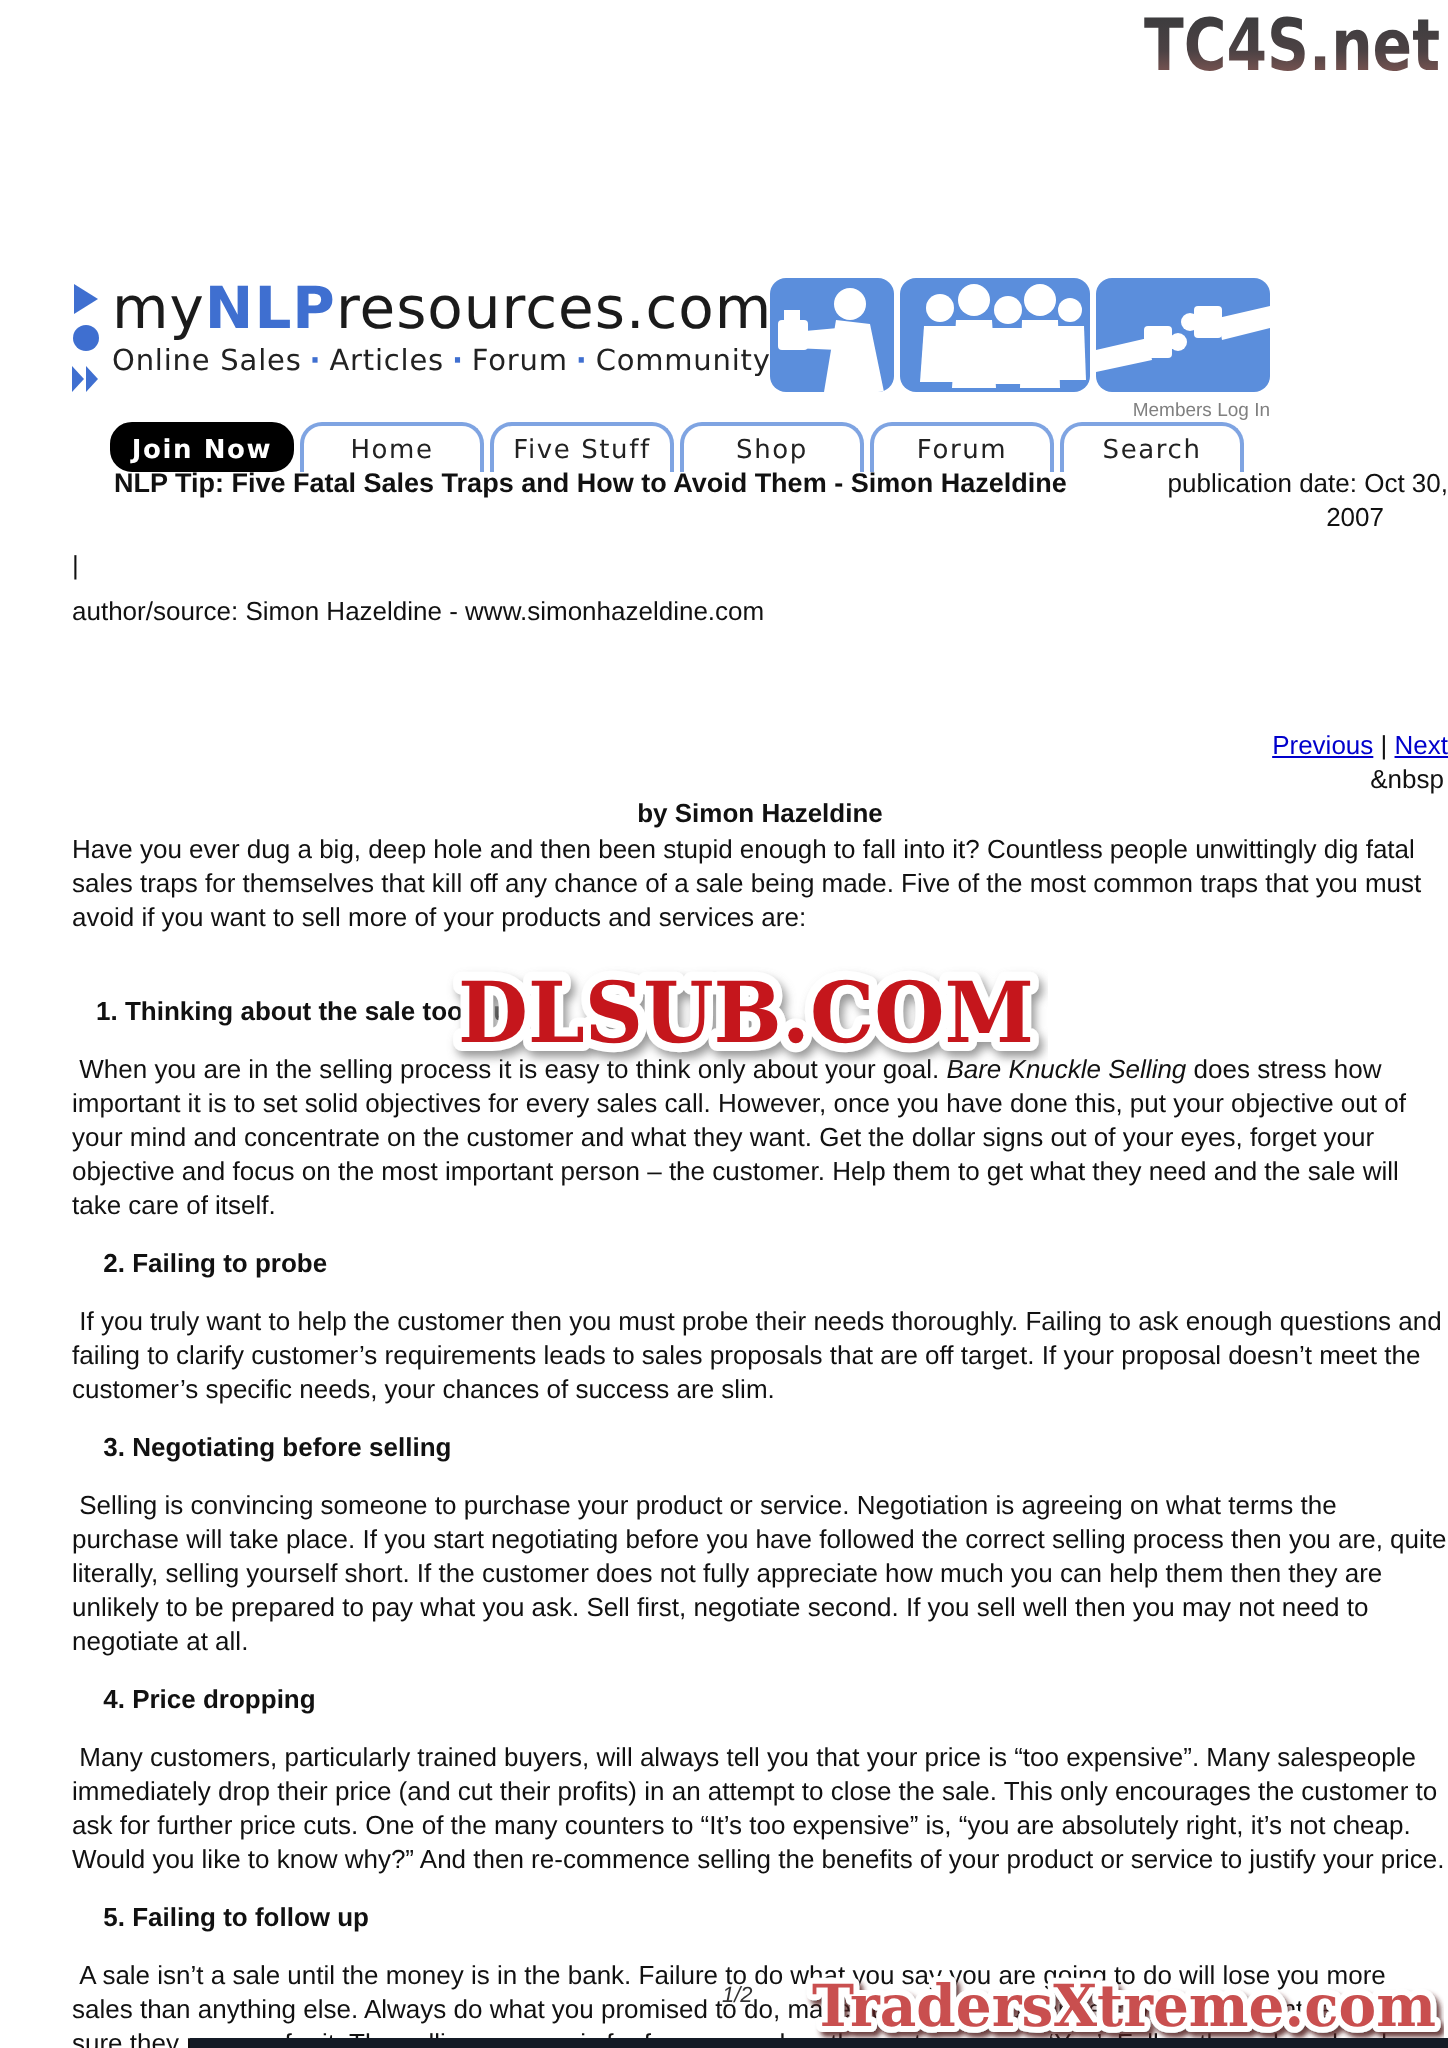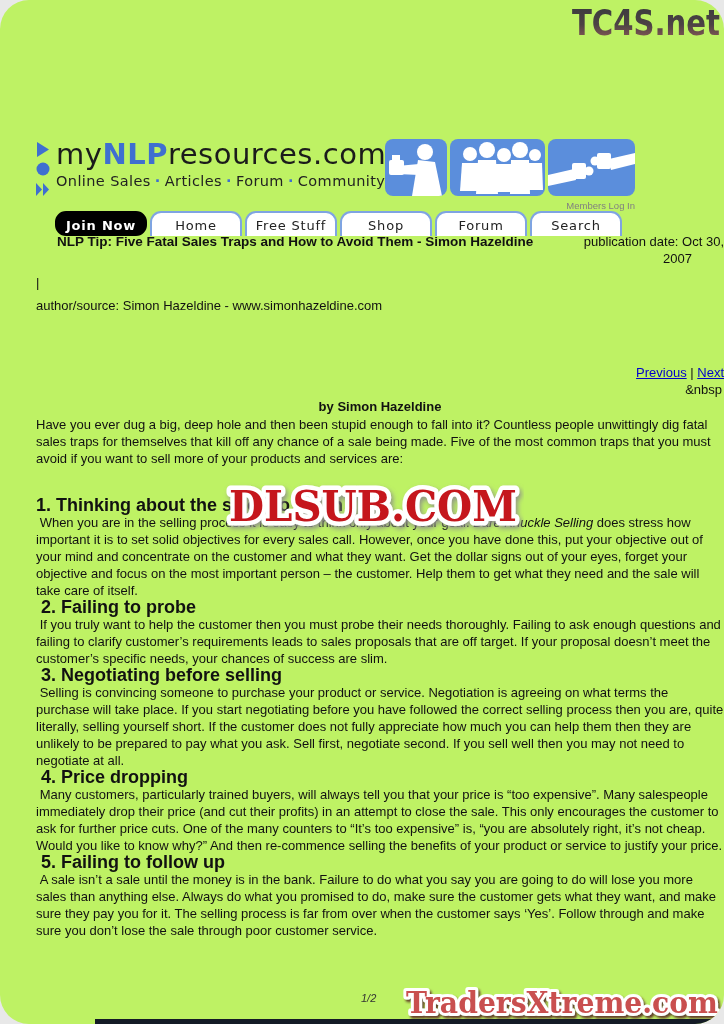--- a/index.html
+++ b/index.html
@@ -1,17 +1,17 @@
 <!DOCTYPE html>
 <html><head>
 <meta charset="utf-8">
 <style>
   html,body{margin:0;padding:0;background:#e8e8e8;}
-  .page{position:relative;width:724px;height:1024px;background:#bef264;margin:0 auto;
-        font-family:"Liberation Sans",sans-serif;color:#111;overflow:hidden;border-radius:29px;}
+  .page{position:relative;width:724px;height:1024px;background:#ffffff;margin:0 auto;
+        font-family:"Liberation Sans",sans-serif;color:#111;overflow:hidden;}
 
   
   .tc4s{position:absolute;top:1px;right:2px;}
 
   
   .logo-block{position:absolute;left:34px;top:138px;display:flex;align-items:flex-start;}
   .logo-mark{margin-right:4px;margin-top:2px;}
   .logo-textwrap{cursor:pointer;}
   .logo-main{font-family:"DejaVu Sans",sans-serif;font-size:29px;letter-spacing:0.5px;color:#1b1b1b;line-height:32px;}
   .logo-main .hl{color:#3f6fd0;font-weight:bold;}
@@ -38,21 +38,21 @@
   .pubdate{width:178px;text-align:right;flex:none;}
   .pubdate .l2{padding-right:32px;}
   .sepline{margin-top:7px;}
   .authorline{margin-top:6px;}
   .linksline{margin-top:50px;text-align:right;white-space:pre;}
   .linksline a{color:#0000cc;text-decoration:underline;cursor:pointer;}
   .nbspline{text-align:right;padding-right:2px;}
   .byline{text-align:center;font-weight:bold;}
   .intro{margin-top:1px;white-space:pre-wrap;}
   .sections{margin-top:30px;}
-  .sections h3{margin:0;font-size:18px;font-weight:bold;white-space:pre-wrap;line-height:17px;}
+  .sections h3{margin:12px;font-size:13px;font-weight:bold;white-space:pre-wrap;line-height:17px;}
   .sections p{margin:0;white-space:pre-wrap;}
   .sections i{font-style:italic;}
 
   
   .watermark{position:absolute;left:222px;top:478px;pointer-events:none;}
 
   
   .pagenum{position:absolute;left:345px;top:992px;font-size:11px;font-style:italic;color:#333;margin-left:16px;}
   .traders{position:absolute;right:2px;top:983px;}
   .bottom-bar{position:absolute;left:95px;right:0;bottom:0;height:5px;background:#141b26;}
@@ -127,21 +127,21 @@
           <circle cx="47" cy="22" r="4.5"></circle>
         </g>
       </svg>
     </div>
   </div>
   <div class="members">Members Log In</div>
 
   <div class="nav">
     <div class="tab active">Join Now</div>
     <div class="tab">Home</div>
-    <div class="tab">Free Stuff</div>
+    <div class="tab">Five Stuff</div>
     <div class="tab">Shop</div>
     <div class="tab">Forum</div>
     <div class="tab">Search</div>
   </div>
 
   <div class="content">
     <div class="title-row">
       <div class="title-main">NLP Tip: Five Fatal Sales Traps and How to Avoid Them - Simon Hazeldine</div>
       <div class="pubdate">
         <div>publication date: Oct 30,</div>

